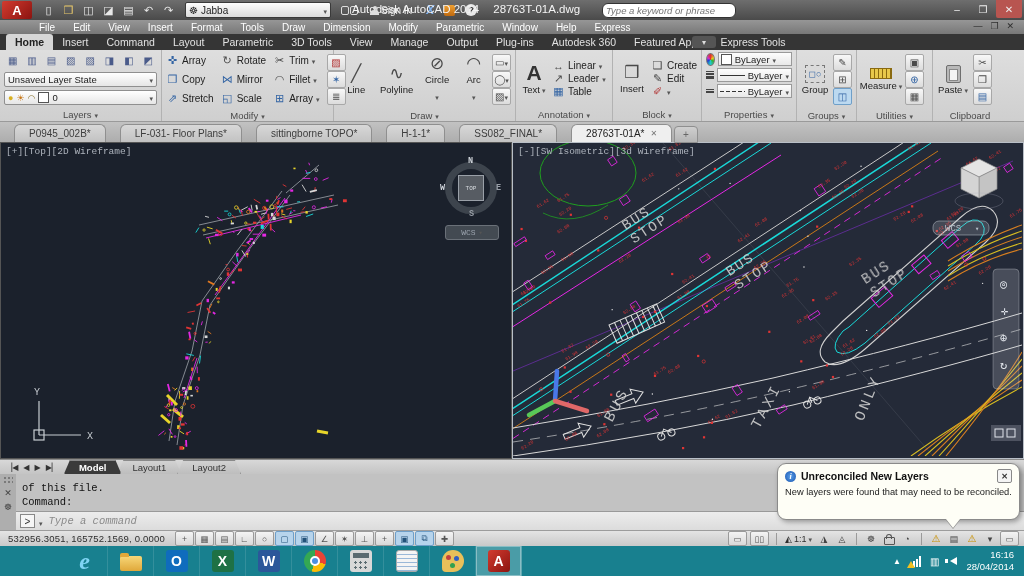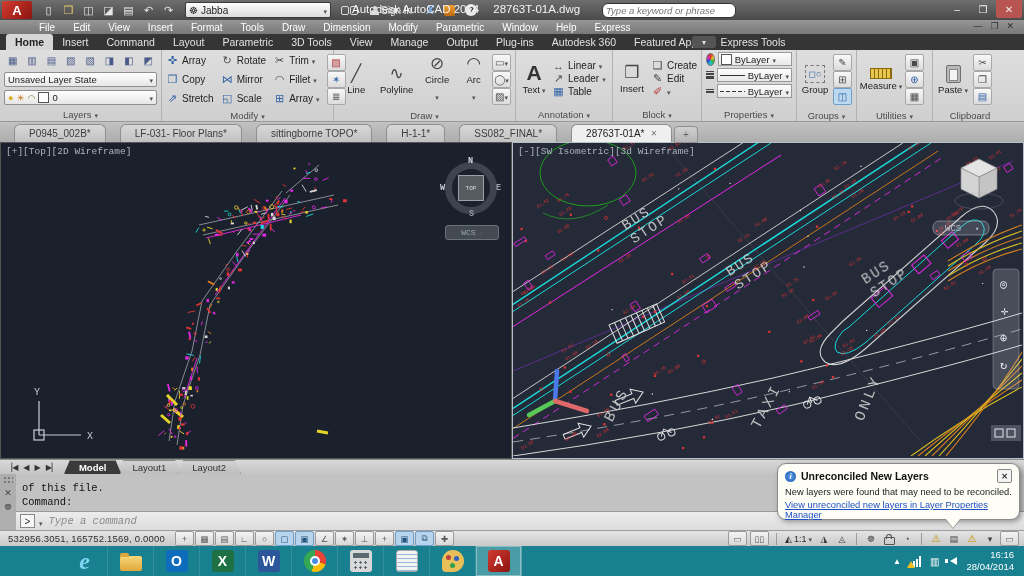--- a/index.html
+++ b/index.html
@@ -1167,21 +1167,20 @@
   </div>
 </div>
 
 <div id="balloon">
   <div class="b-title">
     <span class="b-info">i</span>
     <span>Unreconciled New Layers</span>
     <span class="b-x">✕</span>
   </div>
   <div class="b-msg">New layers were found that may need to be reconciled.</div>
-  <a class="b-link" href="#">View unreconciled new layers in Layer Properties Manager</a>
 </div>
 
 <div class="row" id="task">
   <div class="tapps" id="taskapps">
       <div class="tapp">
         <span class="ic ic-ie">e</span>
       </div>
       <div class="tapp">
         <span class="ic ic-folder"></span>
       </div>

